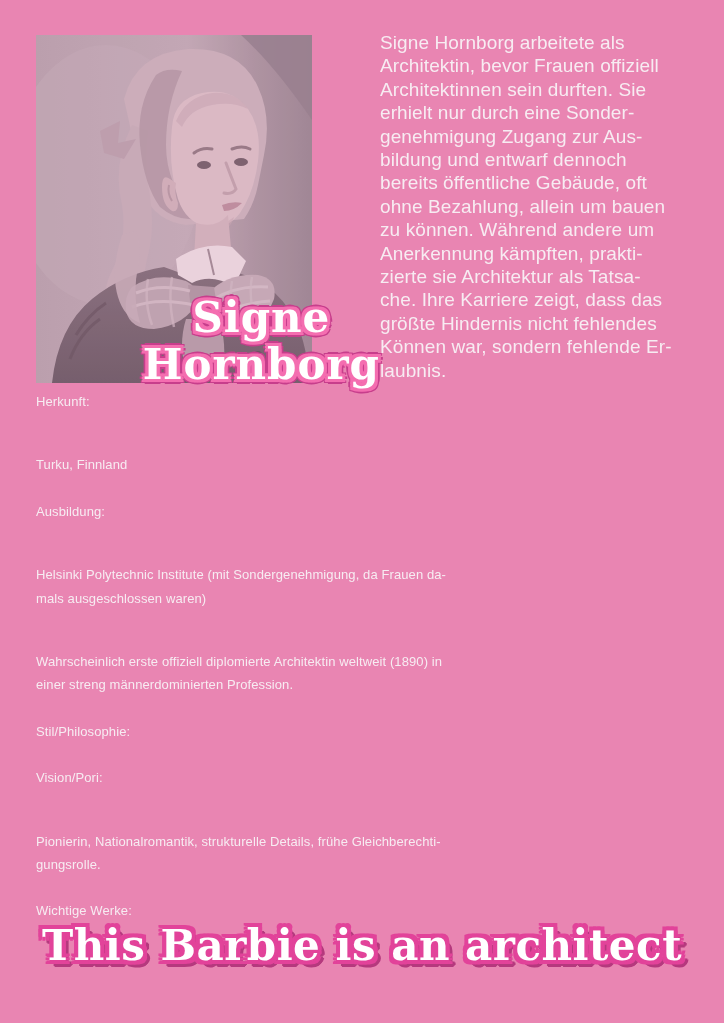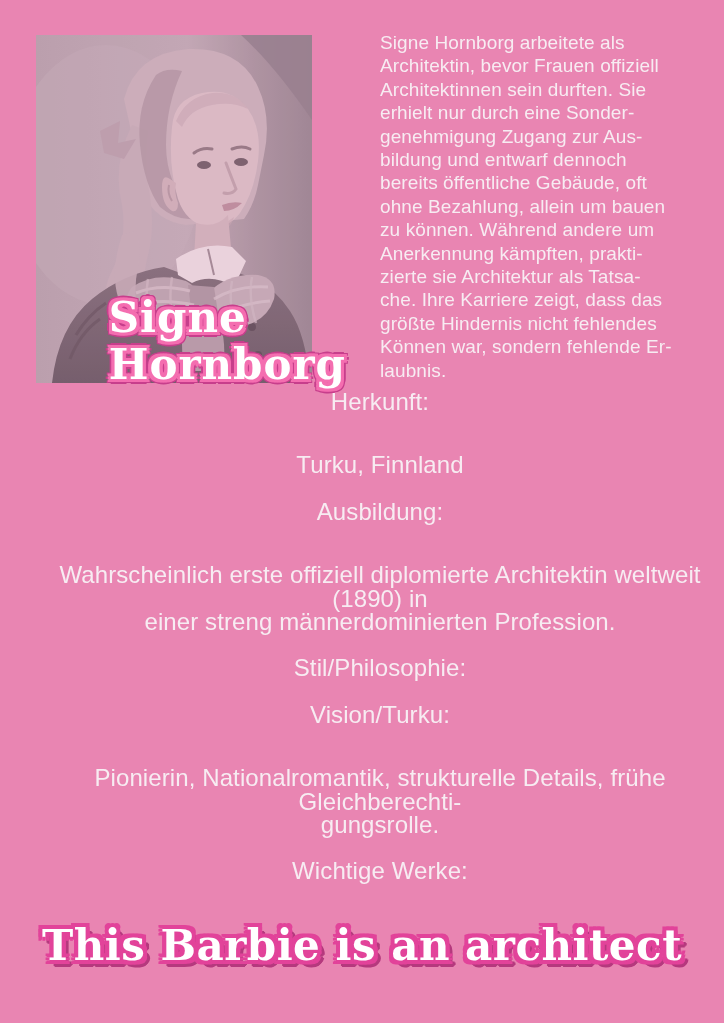--- a/index.html
+++ b/index.html
@@ -16,41 +16,40 @@
   .portrait{
     position:absolute;left:36px;top:35px;width:276px;height:348px;display:block;
   }
   .intro{
     position:absolute;left:380px;top:31px;width:338px;
     font-size:19px;line-height:23.4px;letter-spacing:.1px;
     color:var(--text,#f7ecf2);
     white-space:pre-line;
   }
   .name-title{
-    position:absolute;top:294px;right:378px;text-align:left;
+    position:absolute;top:294px;right:344px;text-align:center;
     font-family:"DejaVu Serif",serif;font-weight:bold;
     font-size:42px;line-height:47px;letter-spacing:1px;
     color:var(--title-fill,#fff);
     text-shadow:
       3px 0 var(--title-outline,#f46eb0), -3px 0 var(--title-outline,#f46eb0),
       0 3px var(--title-outline,#f46eb0), 0 -3px var(--title-outline,#f46eb0),
       2px 2px var(--title-outline,#f46eb0), -2px 2px var(--title-outline,#f46eb0),
       2px -2px var(--title-outline,#f46eb0), -2px -2px var(--title-outline,#f46eb0),
       3px 3px var(--title-outline,#f46eb0), -3px 3px var(--title-outline,#f46eb0),
       3px -3px var(--title-outline,#f46eb0), -3px -3px var(--title-outline,#f46eb0),
       5px 0 var(--title-outline-dark,#c73e8c), -5px 0 var(--title-outline-dark,#c73e8c),
       0 5px var(--title-outline-dark,#c73e8c), 0 -5px var(--title-outline-dark,#c73e8c),
       4px 4px var(--title-outline-dark,#c73e8c), -4px 4px var(--title-outline-dark,#c73e8c),
       4px -4px var(--title-outline-dark,#c73e8c), -4px -4px var(--title-outline-dark,#c73e8c);
   }
   .sections{
     position:absolute;left:36px;top:390px;width:688px;
-    font-size:24px;line-height:23.4px;letter-spacing:.1px;
+    font-size:13px;line-height:23.4px;letter-spacing:.1px;
     color:var(--text,#f7ecf2);
-    text-align:center;
   }
   .section{margin-bottom:23px;}
   .sec-body{white-space:pre-line;margin-top:40px;}
   .section-werke .sec-body{padding-left:5px;}
   .footer{
     position:absolute;left:0;top:916px;width:724px;text-align:center;
     font-family:"DejaVu Serif",serif;font-weight:bold;
     font-size:42px;line-height:60px;letter-spacing:.5px;
     color:var(--footer-fill,#fff);
     text-shadow:
@@ -147,30 +146,32 @@
     <div>Hornborg</div>
   </div>
 
   <div class="sections">
     <div class="section">
       <div class="sec-title">Herkunft:</div>
       <div class="sec-body">Turku, Finnland</div>
     </div>
     <div class="section">
       <div class="sec-title">Ausbildung:</div>
+      <div class="sec-body">Helsinki Polytechnic Institute (mit Sondergenehmigung, da Frauen da-
+mals ausgeschlossen waren)</div>
     </div>
     <div class="section">
       <div class="sec-body">Wahrscheinlich erste offiziell diplomierte Architektin weltweit (1890) in
 einer streng männerdominierten Profession.</div>
     </div>
     <div class="section">
       <div class="sec-title">Stil/Philosophie:</div>
     </div>
     <div class="section">
-      <div class="sec-title">Vision/Turku:</div>
+      <div class="sec-title">Vision/Pori:</div>
       <div class="sec-body">Pionierin, Nationalromantik, strukturelle Details, frühe Gleichberechti-
 gungsrolle.</div>
     </div>
     <div class="section section-werke">
       <div class="sec-title">Wichtige Werke:</div>
     </div>
   </div>
 
   <div class="footer">This Barbie is an architect</div>
 

